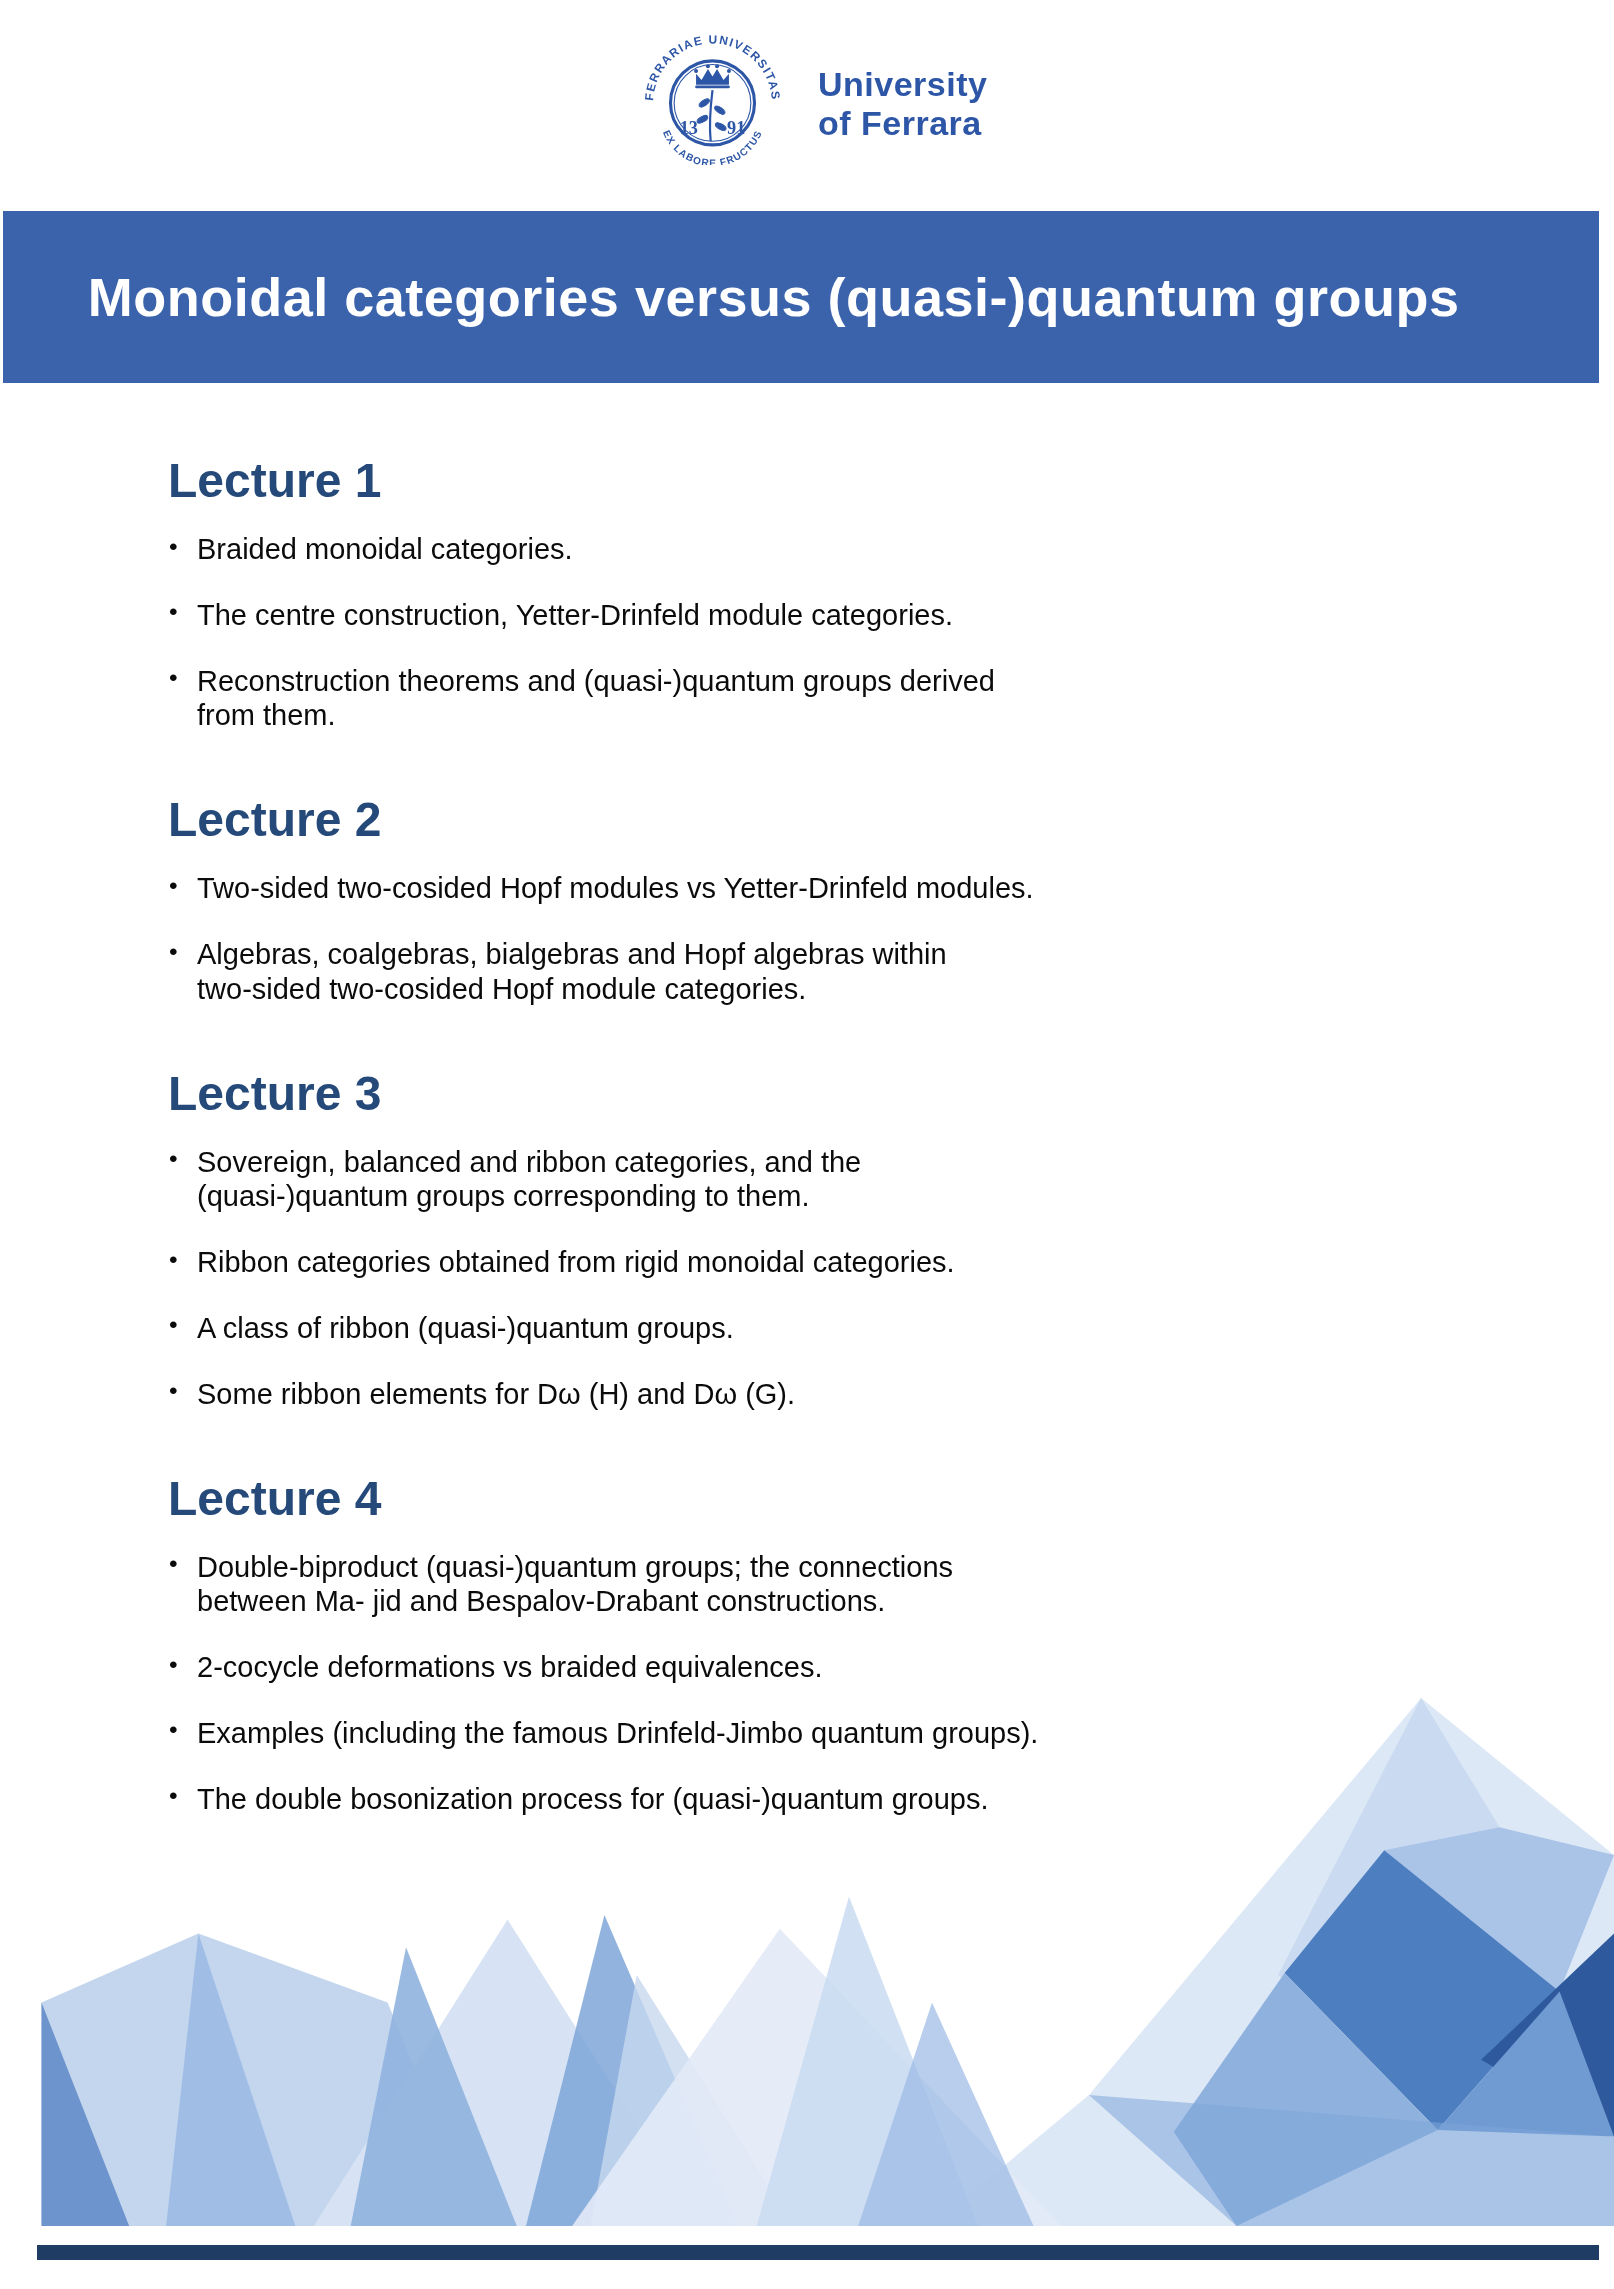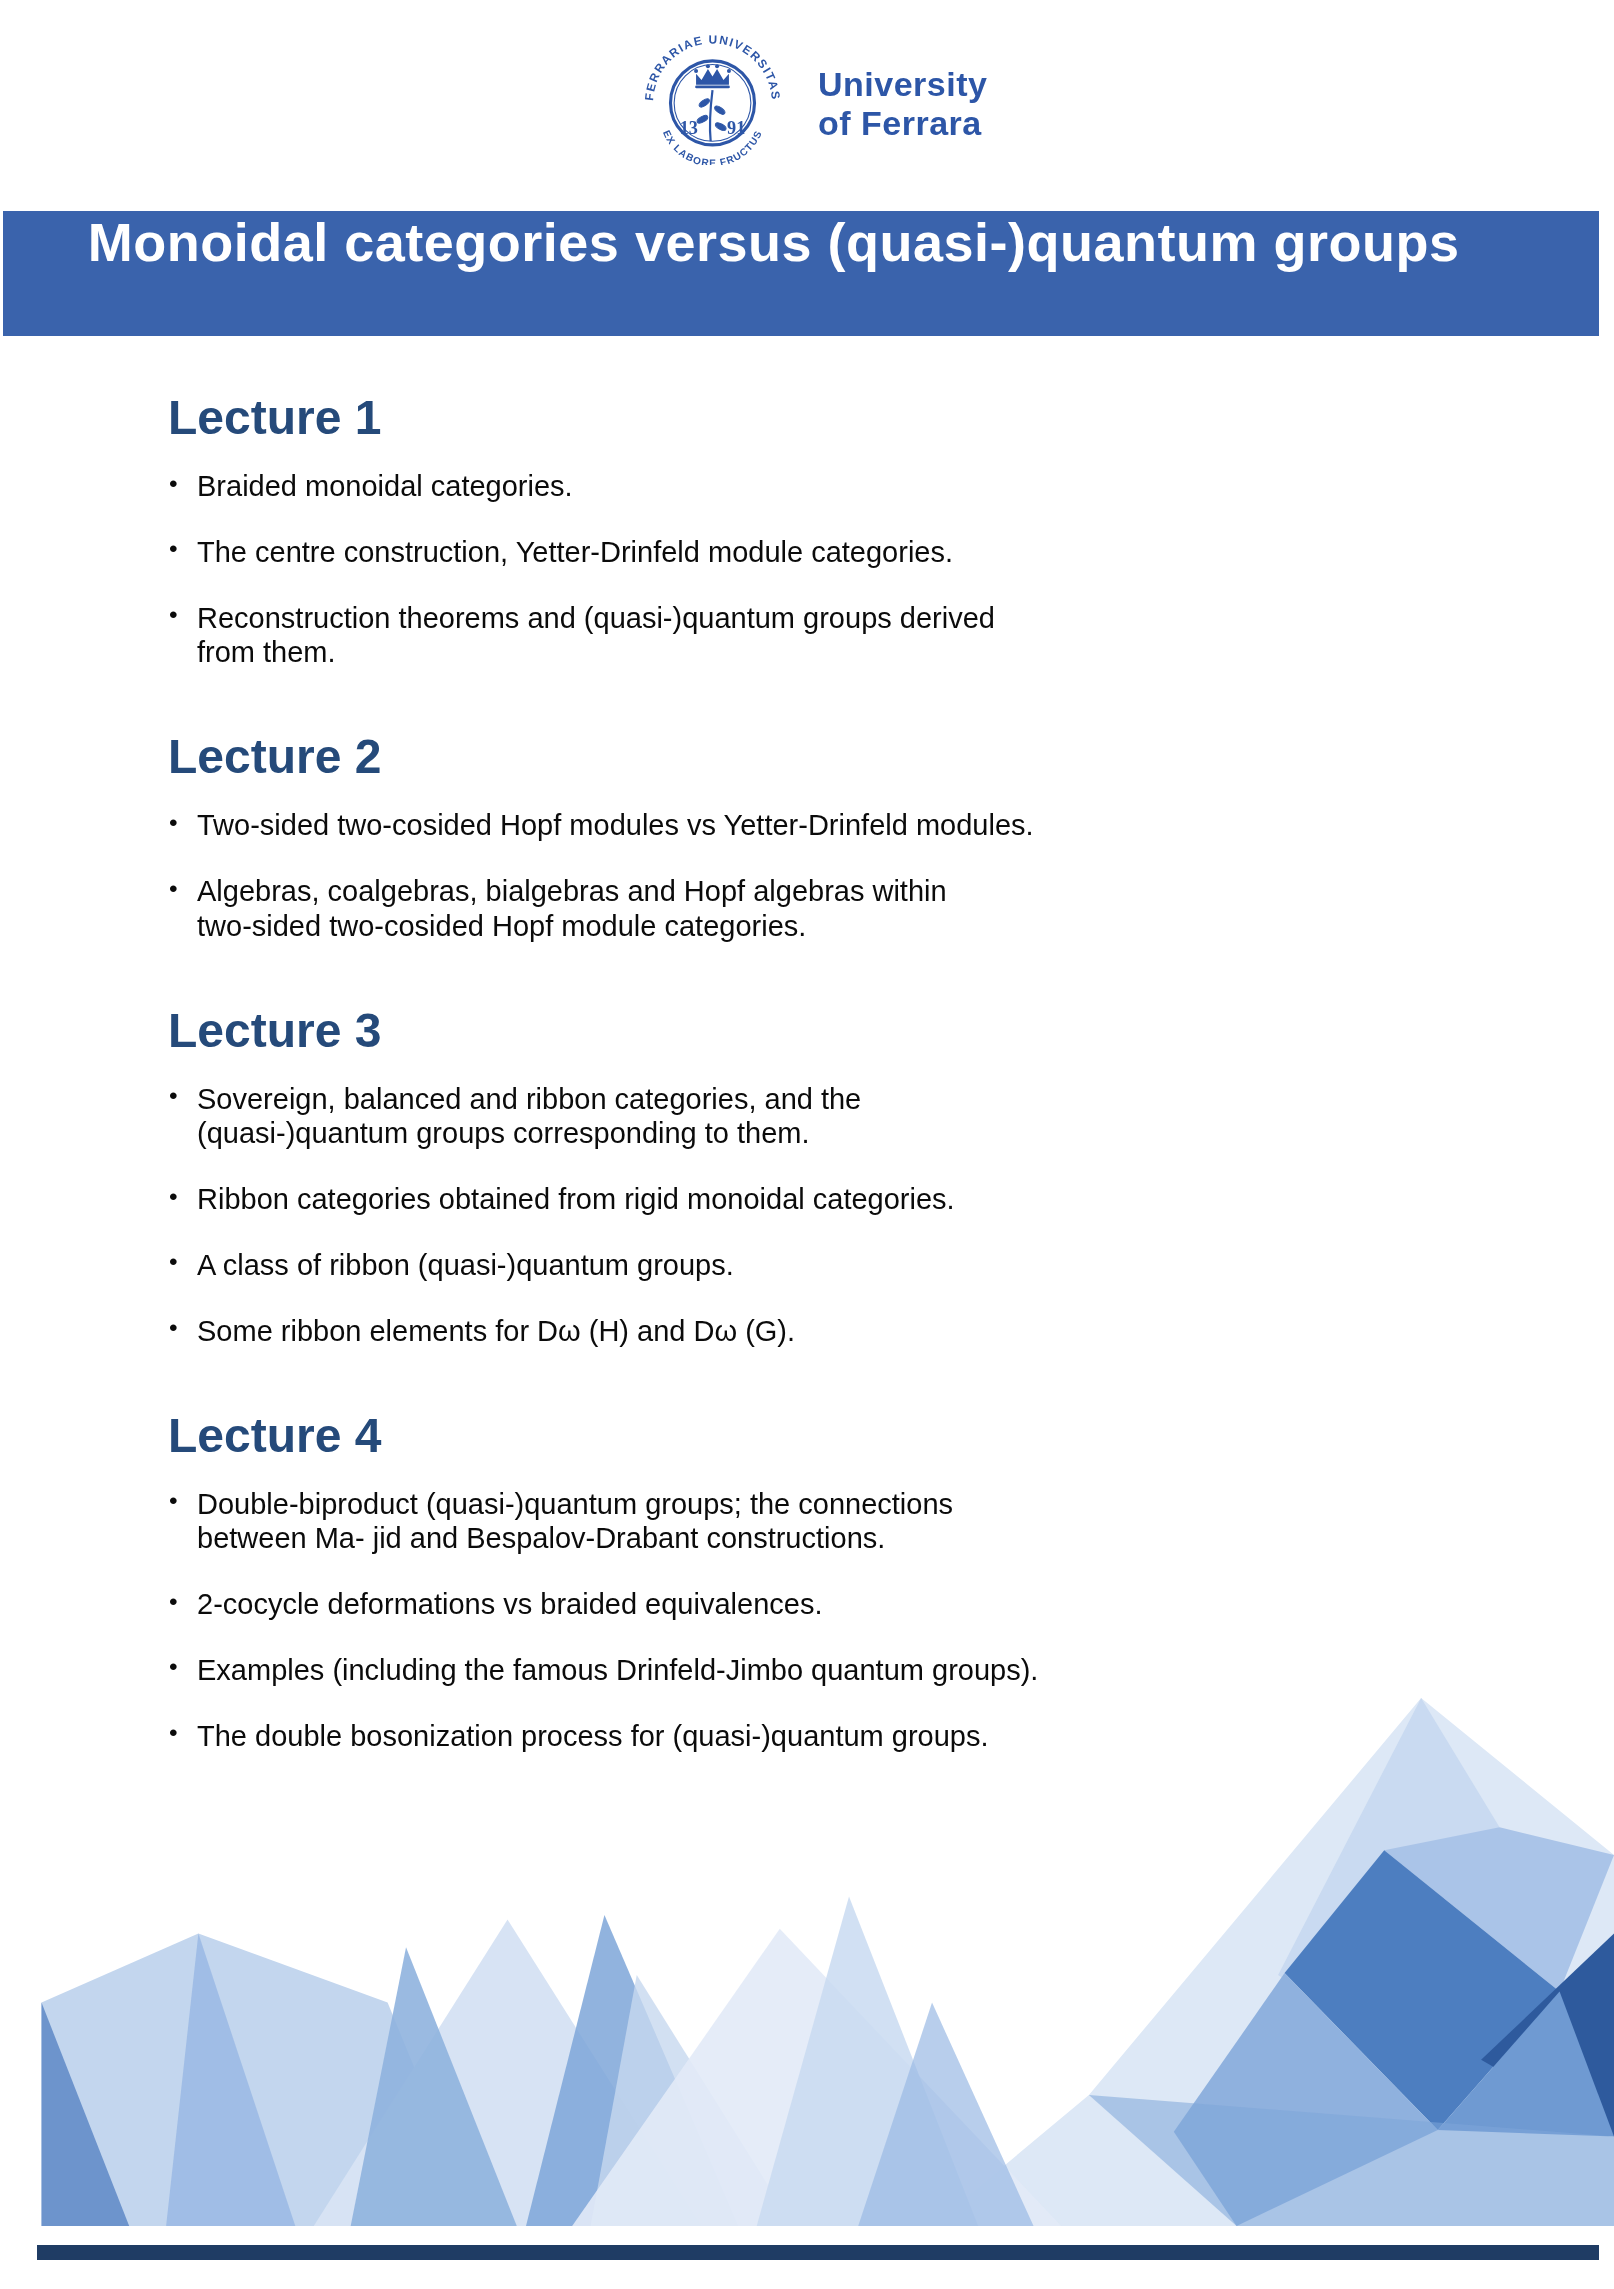--- a/index.html
+++ b/index.html
@@ -16,40 +16,40 @@
   .uni-name{
     position:absolute;left:818px;top:65px;
     font-size:34px;font-weight:bold;line-height:1.16;
     color:var(--logo-blue,#2d56a7);
     letter-spacing:0.5px;
   }
   
   .banner{
     position:relative;z-index:2;
     margin-left:2.8px;margin-right:14.8px;
-    height:125px;
+    height:172px;
     background:var(--banner-blue,#3a63ac);
-    display:flex;
+    display:flex;align-items:center;
     padding-left:85px;box-sizing:border-box;
   }
   .banner h1{
     margin:0;color:#ffffff;
     font-size:54px;font-weight:bold;letter-spacing:0.5px;
   }
   
   .content{
     position:relative;z-index:1;
     padding:54px 97px 0 168px;
   }
   .lecture-heading{
     margin:59px 0 24px 0;
     font-size:48px;font-weight:bold;
     color:var(--heading-navy,#254a7a);
   }
-  .lecture:first-child .lecture-heading{margin-top:0;}
+  .lecture:first-child .lecture-heading{margin-top:16px;}
   ul.bullets{list-style:none;margin:0;padding:0;}
   ul.bullets li{
     position:relative;
     padding-left:29px;
     margin-bottom:31px;
     font-size:29px;line-height:1.2;
     color:#0b0b0b;
     white-space:pre-line;
   }
   ul.bullets li::before{

